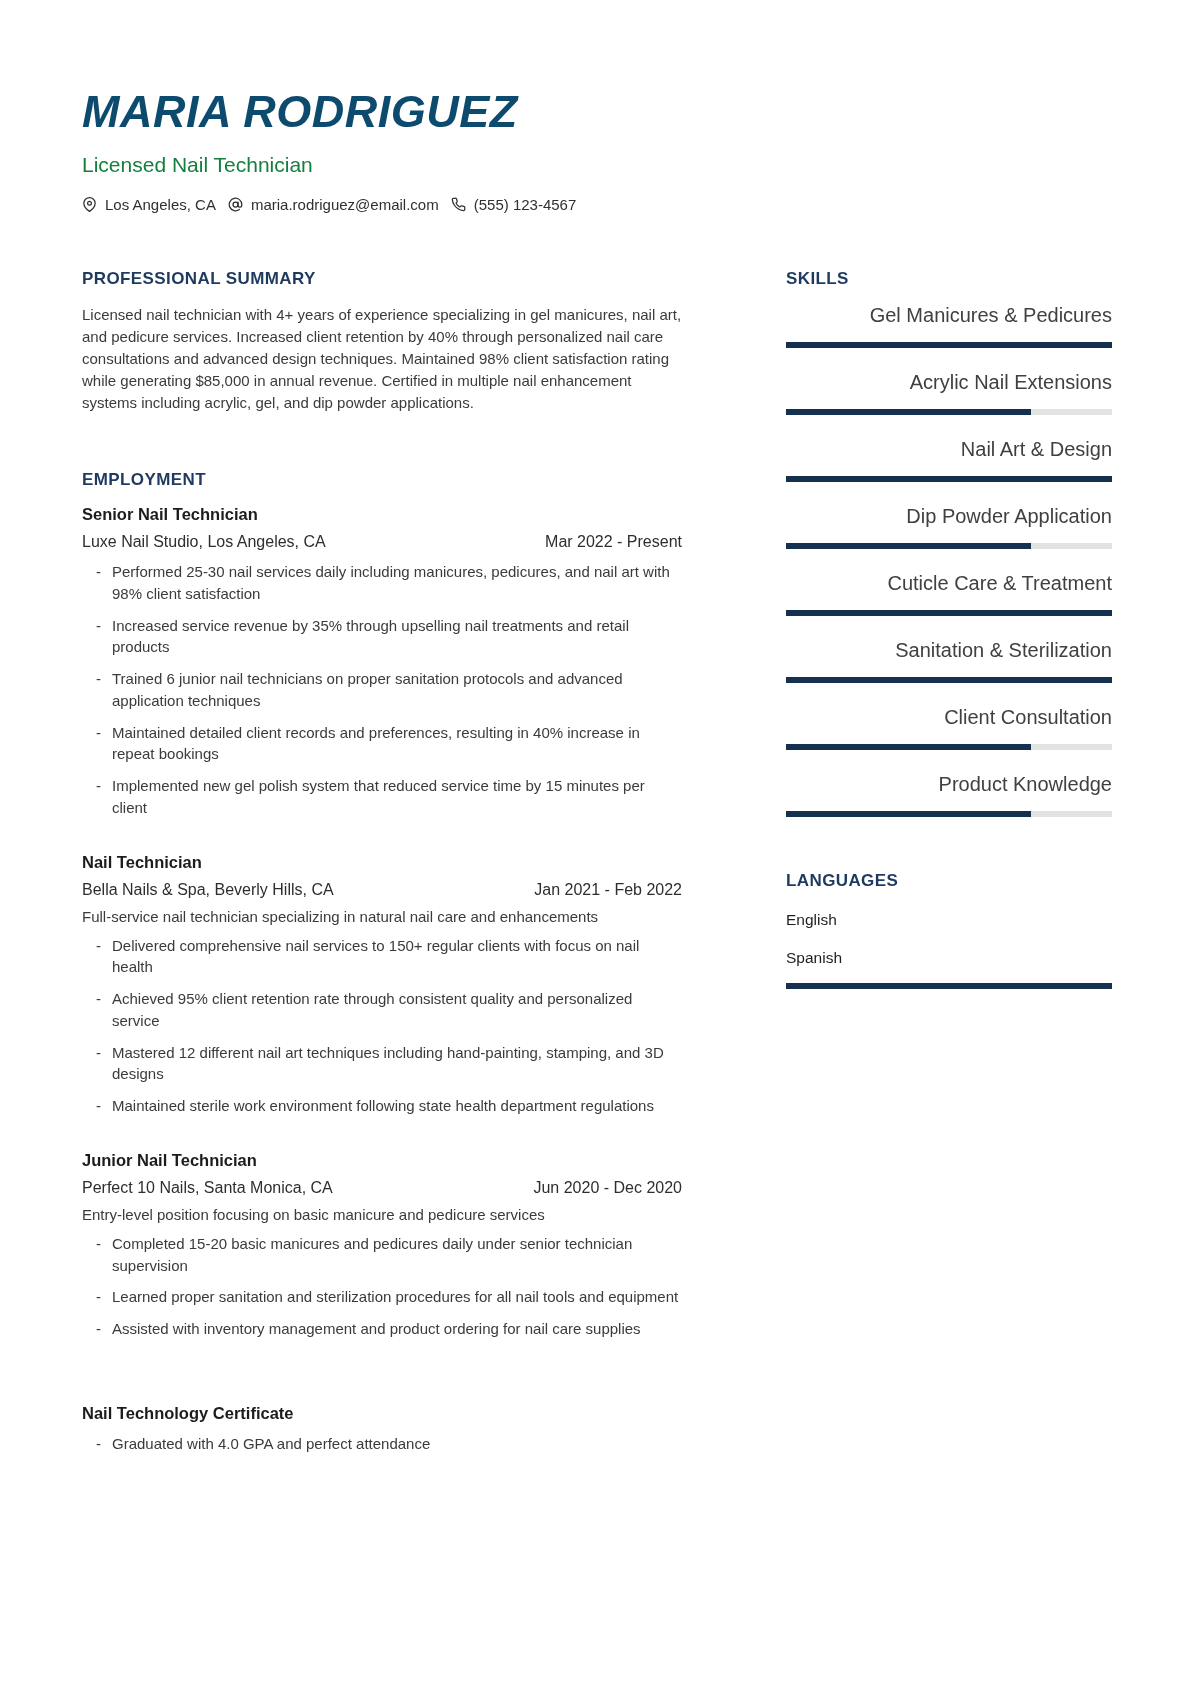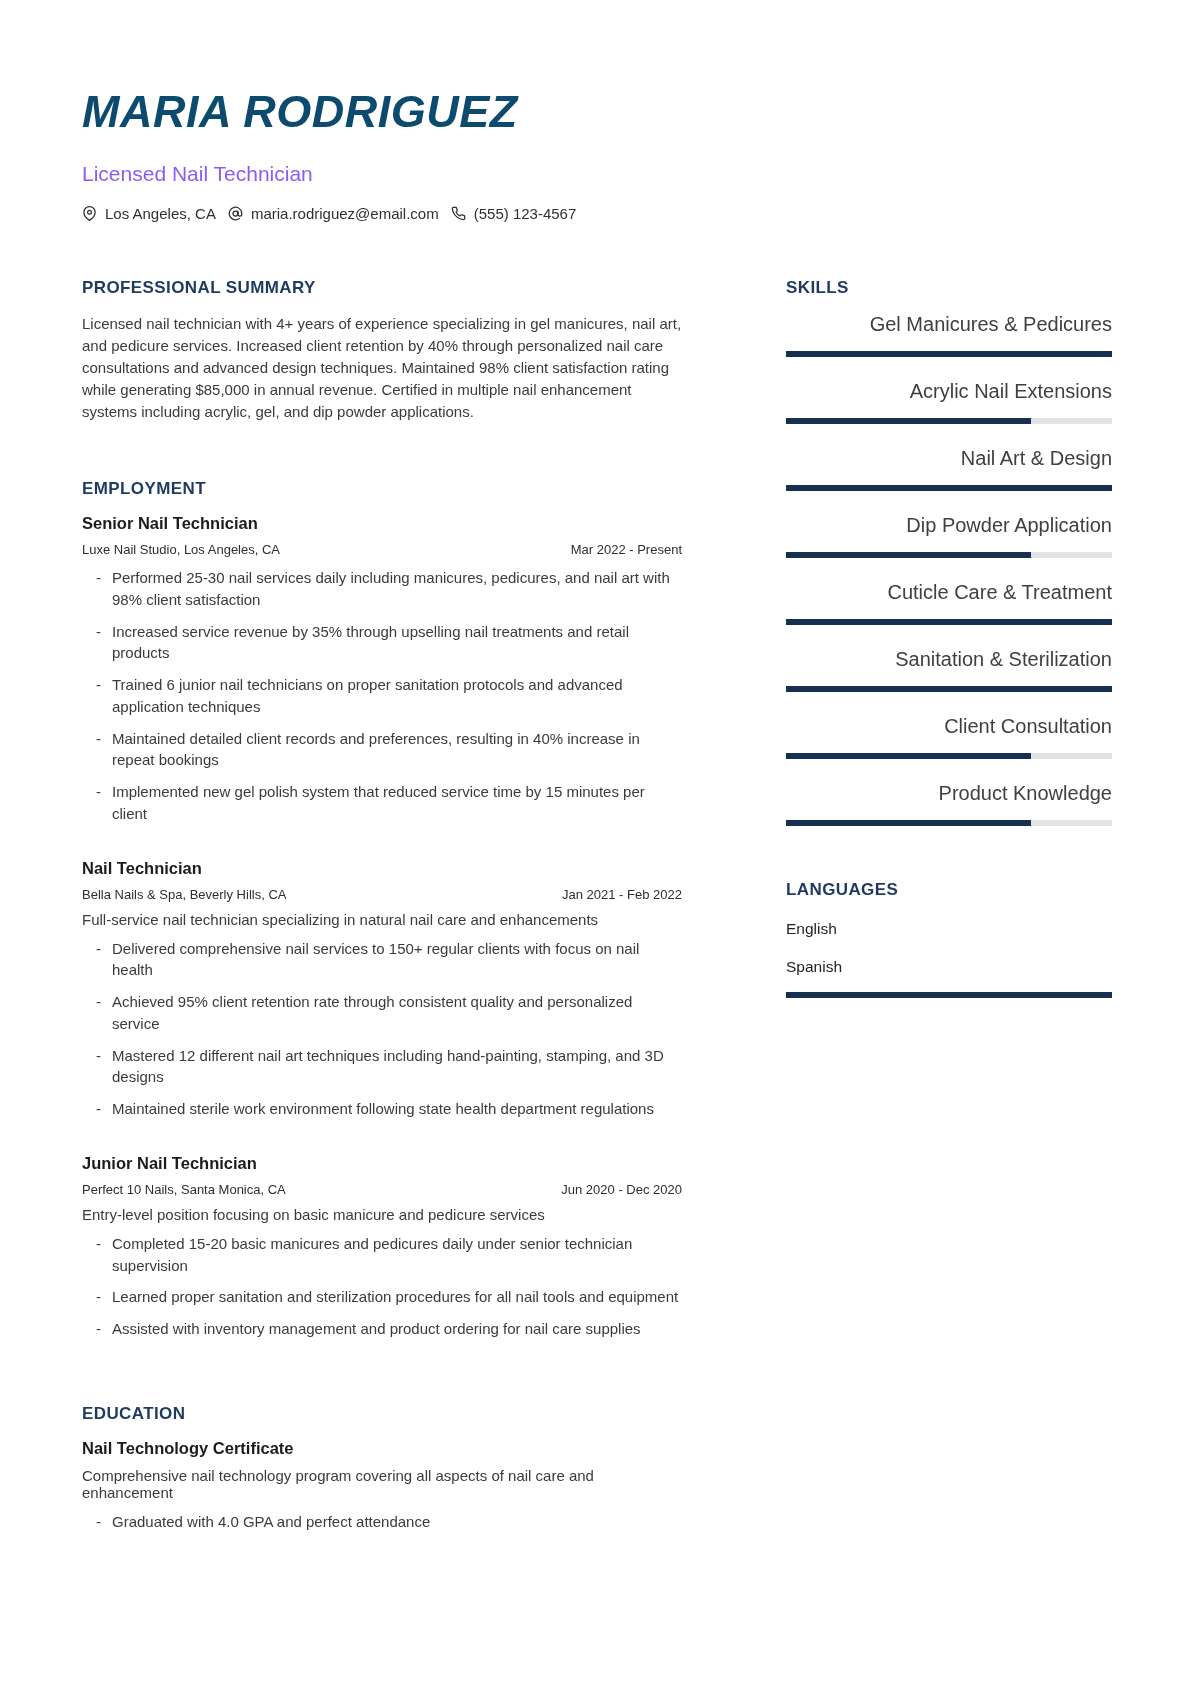--- a/index.html
+++ b/index.html
@@ -6,21 +6,21 @@
   html,body { background:#ffffff; }
   body {
     width:1200px; height:1697px; overflow:hidden;
     font-family:"Liberation Sans", sans-serif;
     color:#3b3b3b;
   }
   .page { padding:86px 88px 0 82px; }
 
   
   .name { font-size:45px; font-weight:700; color:#0c4a6e; letter-spacing:0.5px;font-style:italic; }
-  .headline { font-size:21px; color:#8b5cf6; margin-top:24px; font-weight:400; }
+  .headline { font-size:21px; color:#15803d; margin-top:15px; font-weight:400; }
   .contact { display:flex; align-items:center; gap:12px; margin-top:19px; font-size:15px; color:#303030; }
   .contact-item { display:flex; align-items:center; gap:8px; }
   .contact-item svg { display:block; }
 
   
   .columns { display:flex; margin-top:56px; }
   .col-left { flex:0 0 600px; width:600px; }
   .col-gap { flex:0 0 104px; }
   .col-right { flex:0 0 326px; width:326px; }
 
@@ -30,21 +30,21 @@
   }
   .para { font-size:15px; line-height:1.47; color:#3b3b3b; }
 
   .section { margin-bottom:56px; }
   .section.employment { margin-bottom:64px; }
 
   
   .job { margin-top:21px; margin-bottom:34px; }
   .job:last-child { margin-bottom:0; }
   .job-title { font-size:16.5px; font-weight:700; color:#1c1c1c; margin-bottom:9px; }
-  .job-subrow { display:flex; justify-content:space-between; align-items:center; font-size:13px; color:#2e2e2e; margin-bottom:9px; }
+  .job-subrow { display:flex; justify-content:space-between; align-items:center; font-size:16px; color:#2e2e2e; margin-bottom:9px; }
   .job-dates { white-space:nowrap; }
   .job-lead { font-size:15px; color:#3b3b3b; margin-bottom:4px; }
   .bullet { display:flex; gap:11px; padding-left:14px; margin-top:10px; font-size:15px; line-height:1.45; color:#3b3b3b; }
   .bullet .dash { flex:0 0 auto; }
 
   
   .skill { margin-bottom:23px; }
   .skill-label { font-size:20px; color:#404040; margin-bottom:15px;text-align:right; }
   .bar-track { width:100%; height:6px; background:#e3e3e3; }
   .bar-fill { height:6px; background:#16304f; width:0; }
@@ -179,24 +179,22 @@
               </div>
             <div class="bullet">
                 <span class="dash">-</span>
                 <span>Assisted with inventory management and product ordering for nail care supplies</span>
               </div>
           </div>
         </div>
       </div>
 
       <div class="section">
-        <div class="section-heading">EDUCATION</div>
         <div class="job" style="margin-top:6px;">
           <div class="job-title">Nail Technology Certificate</div>
-          <div class="job-lead">Comprehensive nail technology program covering all aspects of nail care and enhancement</div>
           <div>
             <div class="bullet">
                 <span class="dash">-</span>
                 <span>Graduated with 4.0 GPA and perfect attendance</span>
               </div>
           </div>
         </div>
       </div>
 
     </div>

